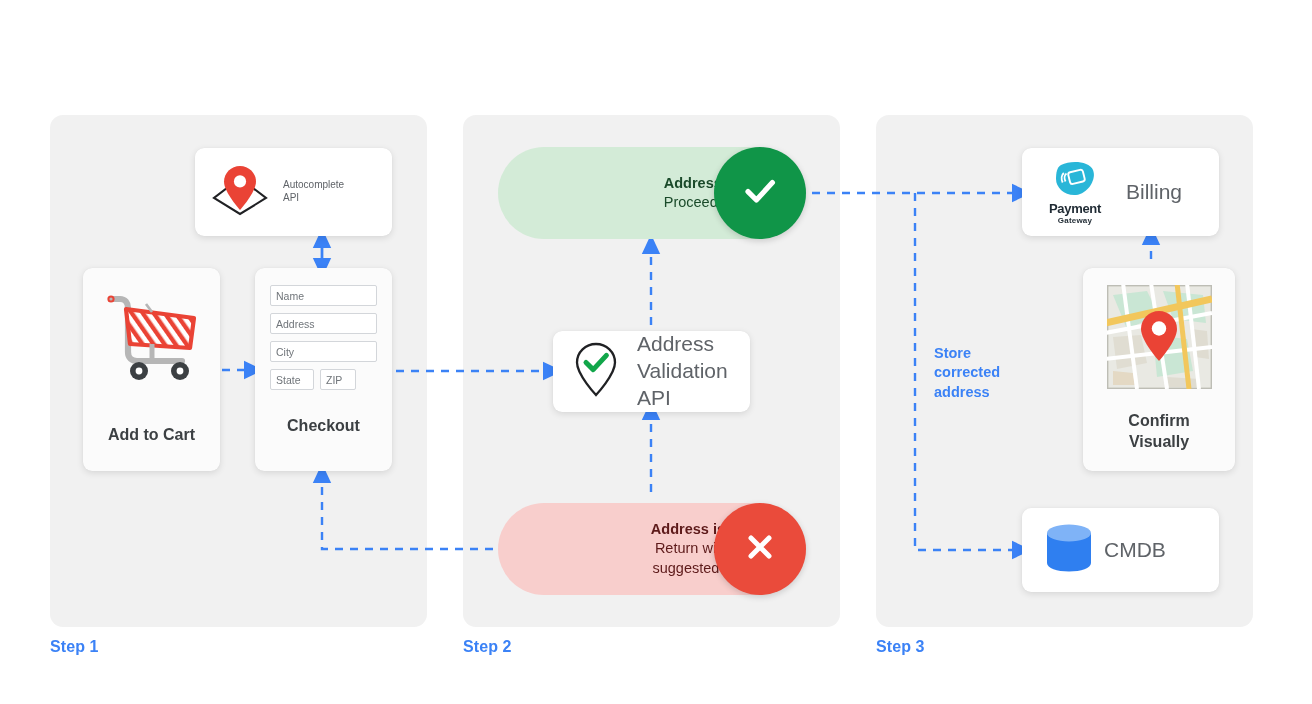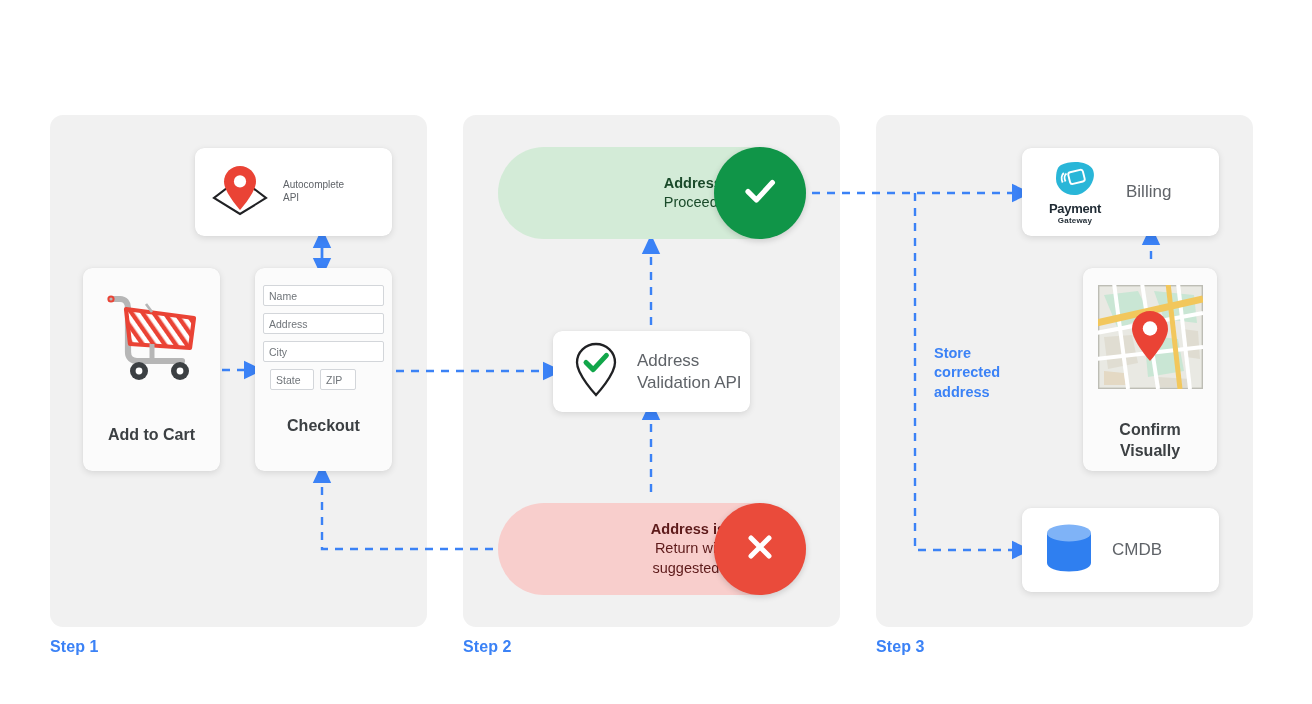--- a/index.html
+++ b/index.html
@@ -42,21 +42,21 @@
   
   .card {
     position: absolute;
     background: #fbfbfb;
     border-radius: 9px;
     box-shadow: 0 2px 7px rgba(0,0,0,0.11), 0 0 1px rgba(0,0,0,0.08);
   }
   .card-white { background: #ffffff; }
 
   .card-label {
-    font-size: 17px; color: #5f6368;
+    font-size: 21px; color: #5f6368;
     line-height: 1.28;
   }
   .card-label-strong { font-size: 16px; font-weight: 700; color: #3c4043; }
 
   
   #card-autocomplete {
     left: 195px; top: 148px; width: 197px; height: 88px;
     display: flex; align-items: center; padding-left: 14px; gap: 12px;
   }
   #card-autocomplete .card-label { font-size: 10px; color: #5f6368; }
@@ -70,21 +70,21 @@
   }
   #card-cart .card-label-strong { margin-top: 34px; }
 
   
   #card-checkout {
     left: 255px; top: 268px; width: 137px; height: 203px;
     display: flex; flex-direction: column;
     align-items: center; padding-top: 17px;
   }
   .form-field {
-    width: 121px; height: 21px;
+    width: 107px; height: 21px;
     background: #fff; border: 1px solid #d3d6da;
     border-radius: 2px;
     font-size: 10.5px; color: #70757a;
     display: flex; align-items: center; padding-left: 5px;
     margin-bottom: 7px;
   }
   .form-row { display: flex; gap: 6px; width: 107px; }
   .form-row .form-field { width: 44px; }
   .form-row .form-field.zip { width: 36px; }
   #card-checkout .card-label-strong { margin-top: 20px; }
@@ -123,31 +123,30 @@
     left: 553px; top: 331px; width: 197px; height: 81px;
     display: flex; align-items: center; padding-left: 18px; gap: 16px;
   }
 
   
   #card-billing {
     left: 1022px; top: 148px; width: 197px; height: 88px;
     display: flex; align-items: center; padding-left: 16px; gap: 14px;
   }
   #card-confirm {
-    left: 1083px; top: 268px; width: 134px; height: 203px;
+    left: 1083px; top: 268px; width: 152px; height: 203px;
     display: flex; flex-direction: column; align-items: center;
     padding-top: 17px;
-    gap: 9px;
   }
   #card-confirm .card-label-strong {
     margin-top: 17px; text-align: center; line-height: 1.32;
   }
   #card-cmdb {
     left: 1022px; top: 508px; width: 197px; height: 84px;
-    display: flex; align-items: center; padding-left: 22px; gap: 18px;
+    display: flex; align-items: center; padding-left: 22px; gap: 10px;
   }
 
   
   #note-store {
     position: absolute; left: 934px; top: 344px; width: 110px;
     font-size: 14.5px; font-weight: 700; color: #3b82f6;
     line-height: 1.34;
   }
 
   

